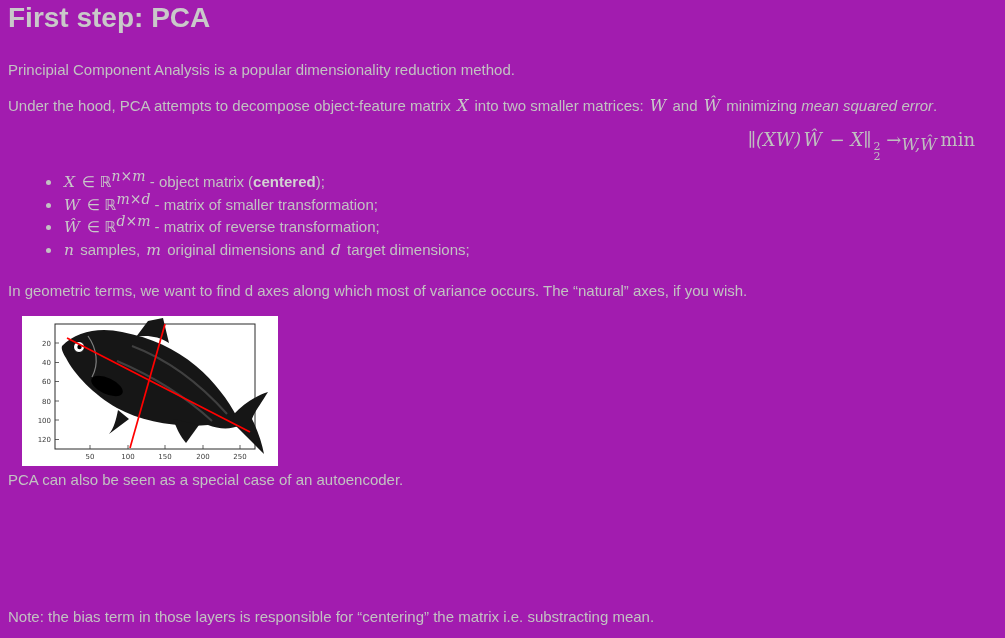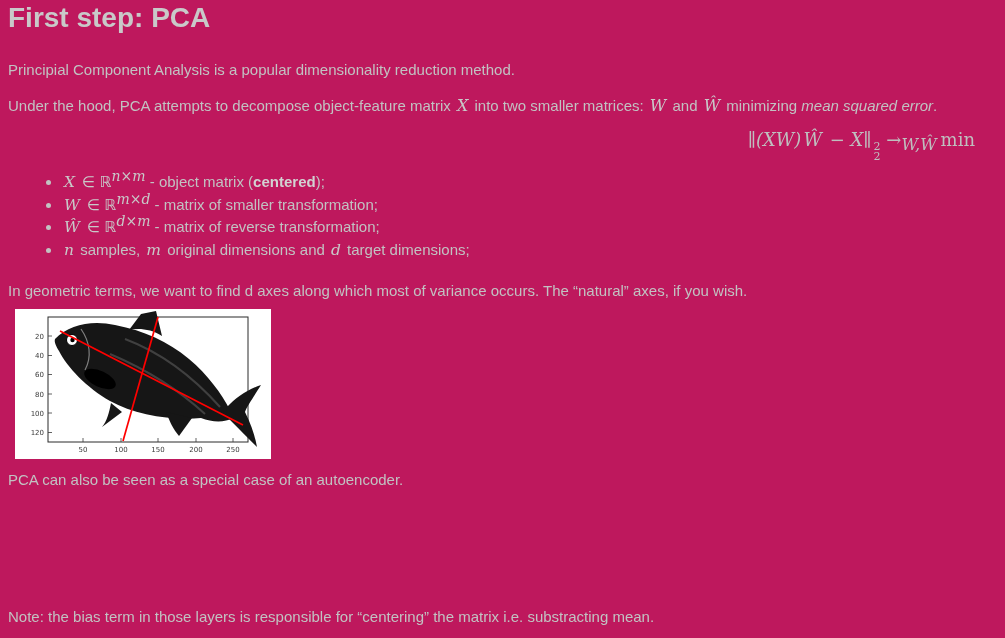--- a/index.html
+++ b/index.html
@@ -2,21 +2,21 @@
 <html><head>
 <meta charset="utf-8">
 <style>
   html,body{margin:0;padding:0;}
   body{
     width:1005px;height:638px;
     background:#2a2a2b;
     font-family:"Liberation Sans", sans-serif;
     overflow:hidden;
   }
-  .page{position:relative;width:1005px;height:638px;background:#be185d;}
+  .page{position:relative;width:1005px;height:638px;background:#a21caf;}
 
   .title{
     position:absolute;left:8px;top:2px;margin:0;
     font-size:28px;font-weight:bold;color:#c9c9c9;
   }
   p{margin:0;font-size:15px;color:#c2c2c2;}
 
   .pos-p1{position:absolute;left:8px;top:61px;}
   .pos-p2{position:absolute;left:8px;top:96px;}
   .pos-p3{position:absolute;left:8px;top:282px;}
@@ -49,21 +49,21 @@
 
   
   ul{margin:0;padding:0 0 0 18px;list-style:disc;}
   li{font-size:15px;color:#c2c2c2;line-height:21.5px;}
   .pos-ul1{position:absolute;left:44px;top:171px;}
   .pos-ul1 .mi{font-size:15.5px;}
   .pos-ul1 sup{font-size:14px;}
   .pos-ul2{position:absolute;left:48px;top:501px;}
 
   
-  .fishfig{position:absolute;left:8px;top:302px;margin:7px;width:288px;height:150px;}
+  .fishfig{position:absolute;left:8px;top:302px;margin:14px;width:288px;height:150px;}
   .fishfig svg{display:block;}
   .tick{font-family:"DejaVu Sans",sans-serif;font-size:7px;fill:#3a3a3a;}
 
   .vecwrap{white-space:nowrap;}
 </style>
 </head>
 <body>
 
 <div class="page">
 

